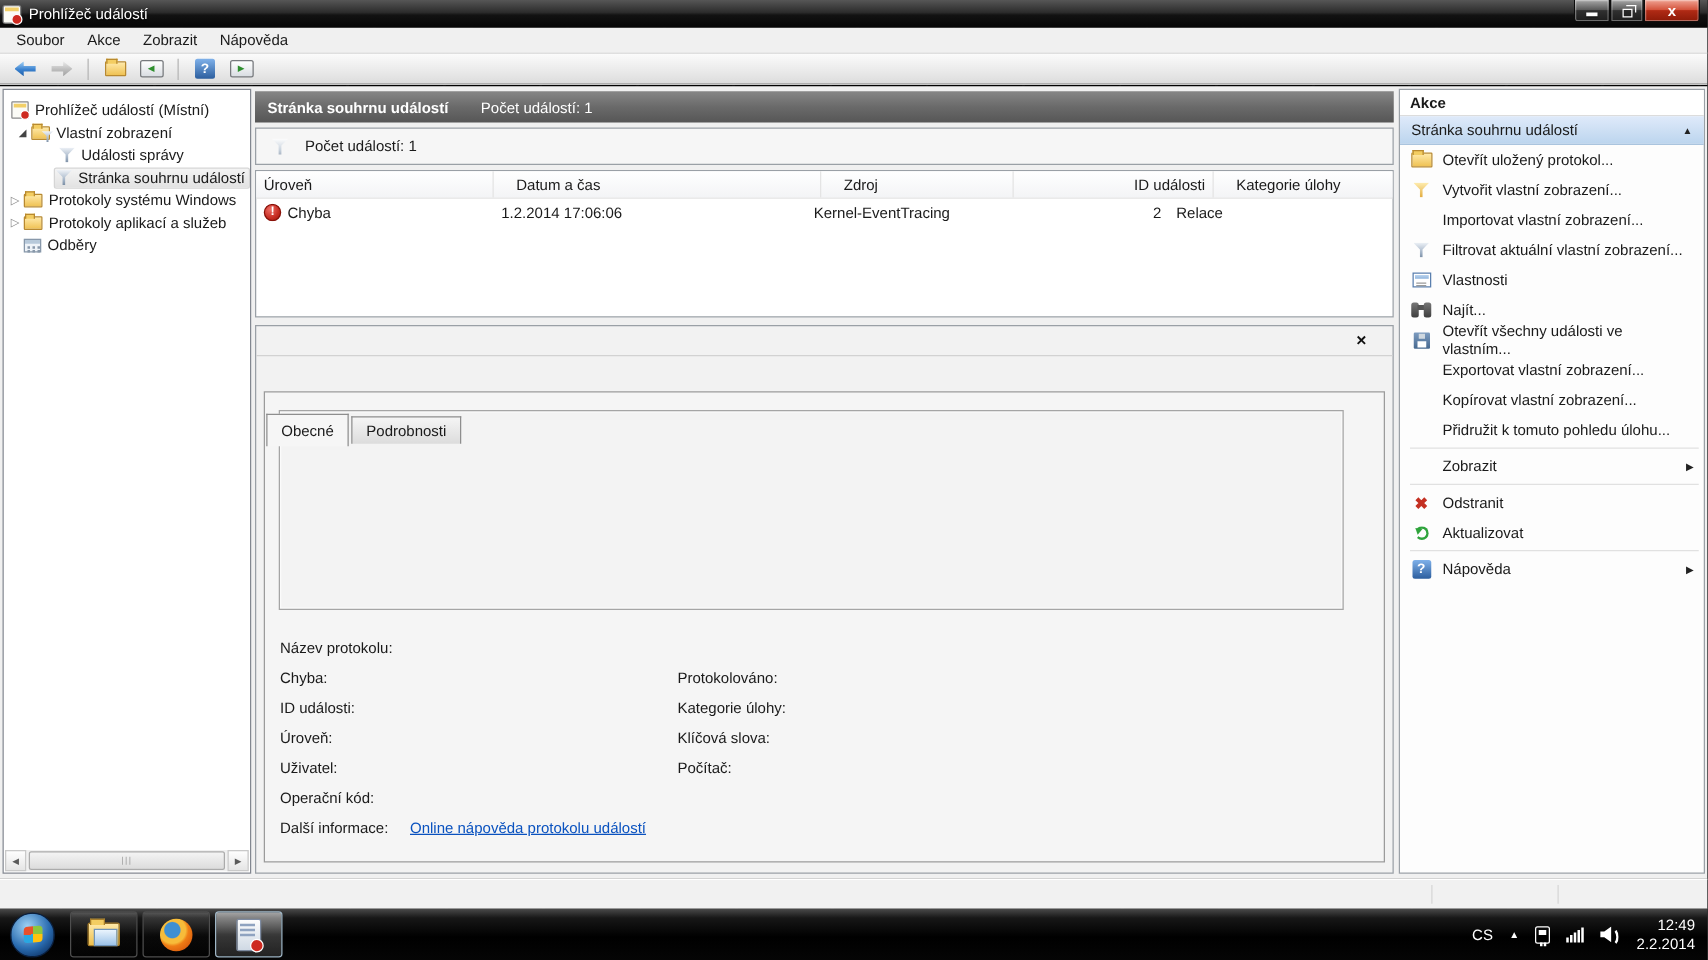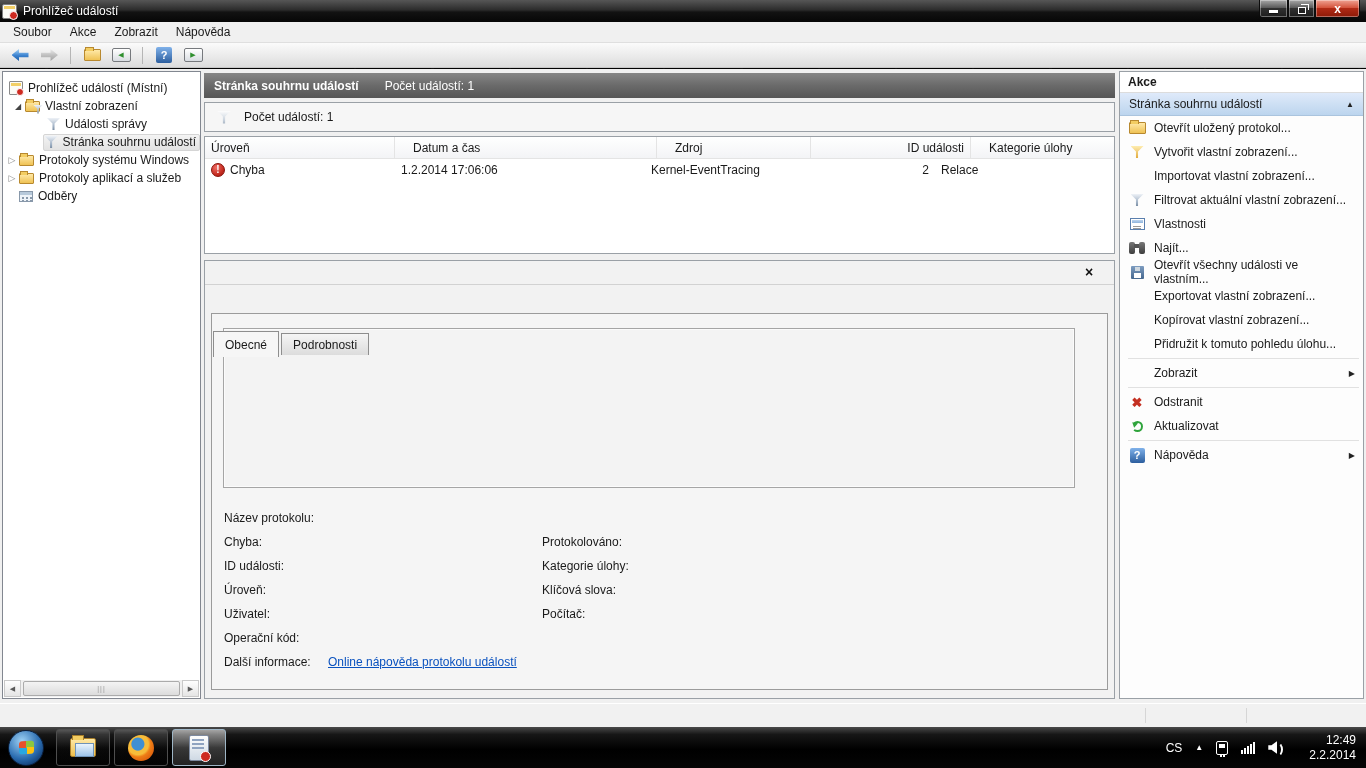--- a/index.html
+++ b/index.html
@@ -157,21 +157,21 @@
   .tray-arrow { font-size:8px; }
   .ic-action-center { width:12px; height:14px; border:1px solid #fff; border-radius:2px; position:relative; }
   .ic-action-center::before { content:""; position:absolute; left:2px; top:2px; width:6px; height:4px; background:#fff; }
   .ic-action-center::after { content:""; position:absolute; left:3px; bottom:-3px; width:2px; height:3px; background:#fff; box-shadow:3px 0 0 #fff; }
   .net { display:flex; align-items:flex-end; gap:1px; height:13px; }
   .net i { width:2px; background:#fff; display:block; }
   .vol { position:relative; width:16px; height:13px; }
   .vol::before { content:""; position:absolute; left:0; top:0; width:9px; height:13px; background:#fff;
     clip-path:polygon(0 33%,35% 33%,100% 0,100% 100%,35% 67%,0 67%); }
   .vol::after { content:""; position:absolute; right:1px; top:1px; width:8px; height:11px; border:2px solid transparent; border-right:2px solid #fff; border-radius:50%; }
-  .clock { text-align:right; line-height:15px;margin-left:12px; }
+  .clock { text-align:right; line-height:15px; }
 </style>
 </head>
 <body>
 
 <div class="screen">
 
   <div class="win">
 
     <div class="titlebar">
       <span class="app-ico"></span>

